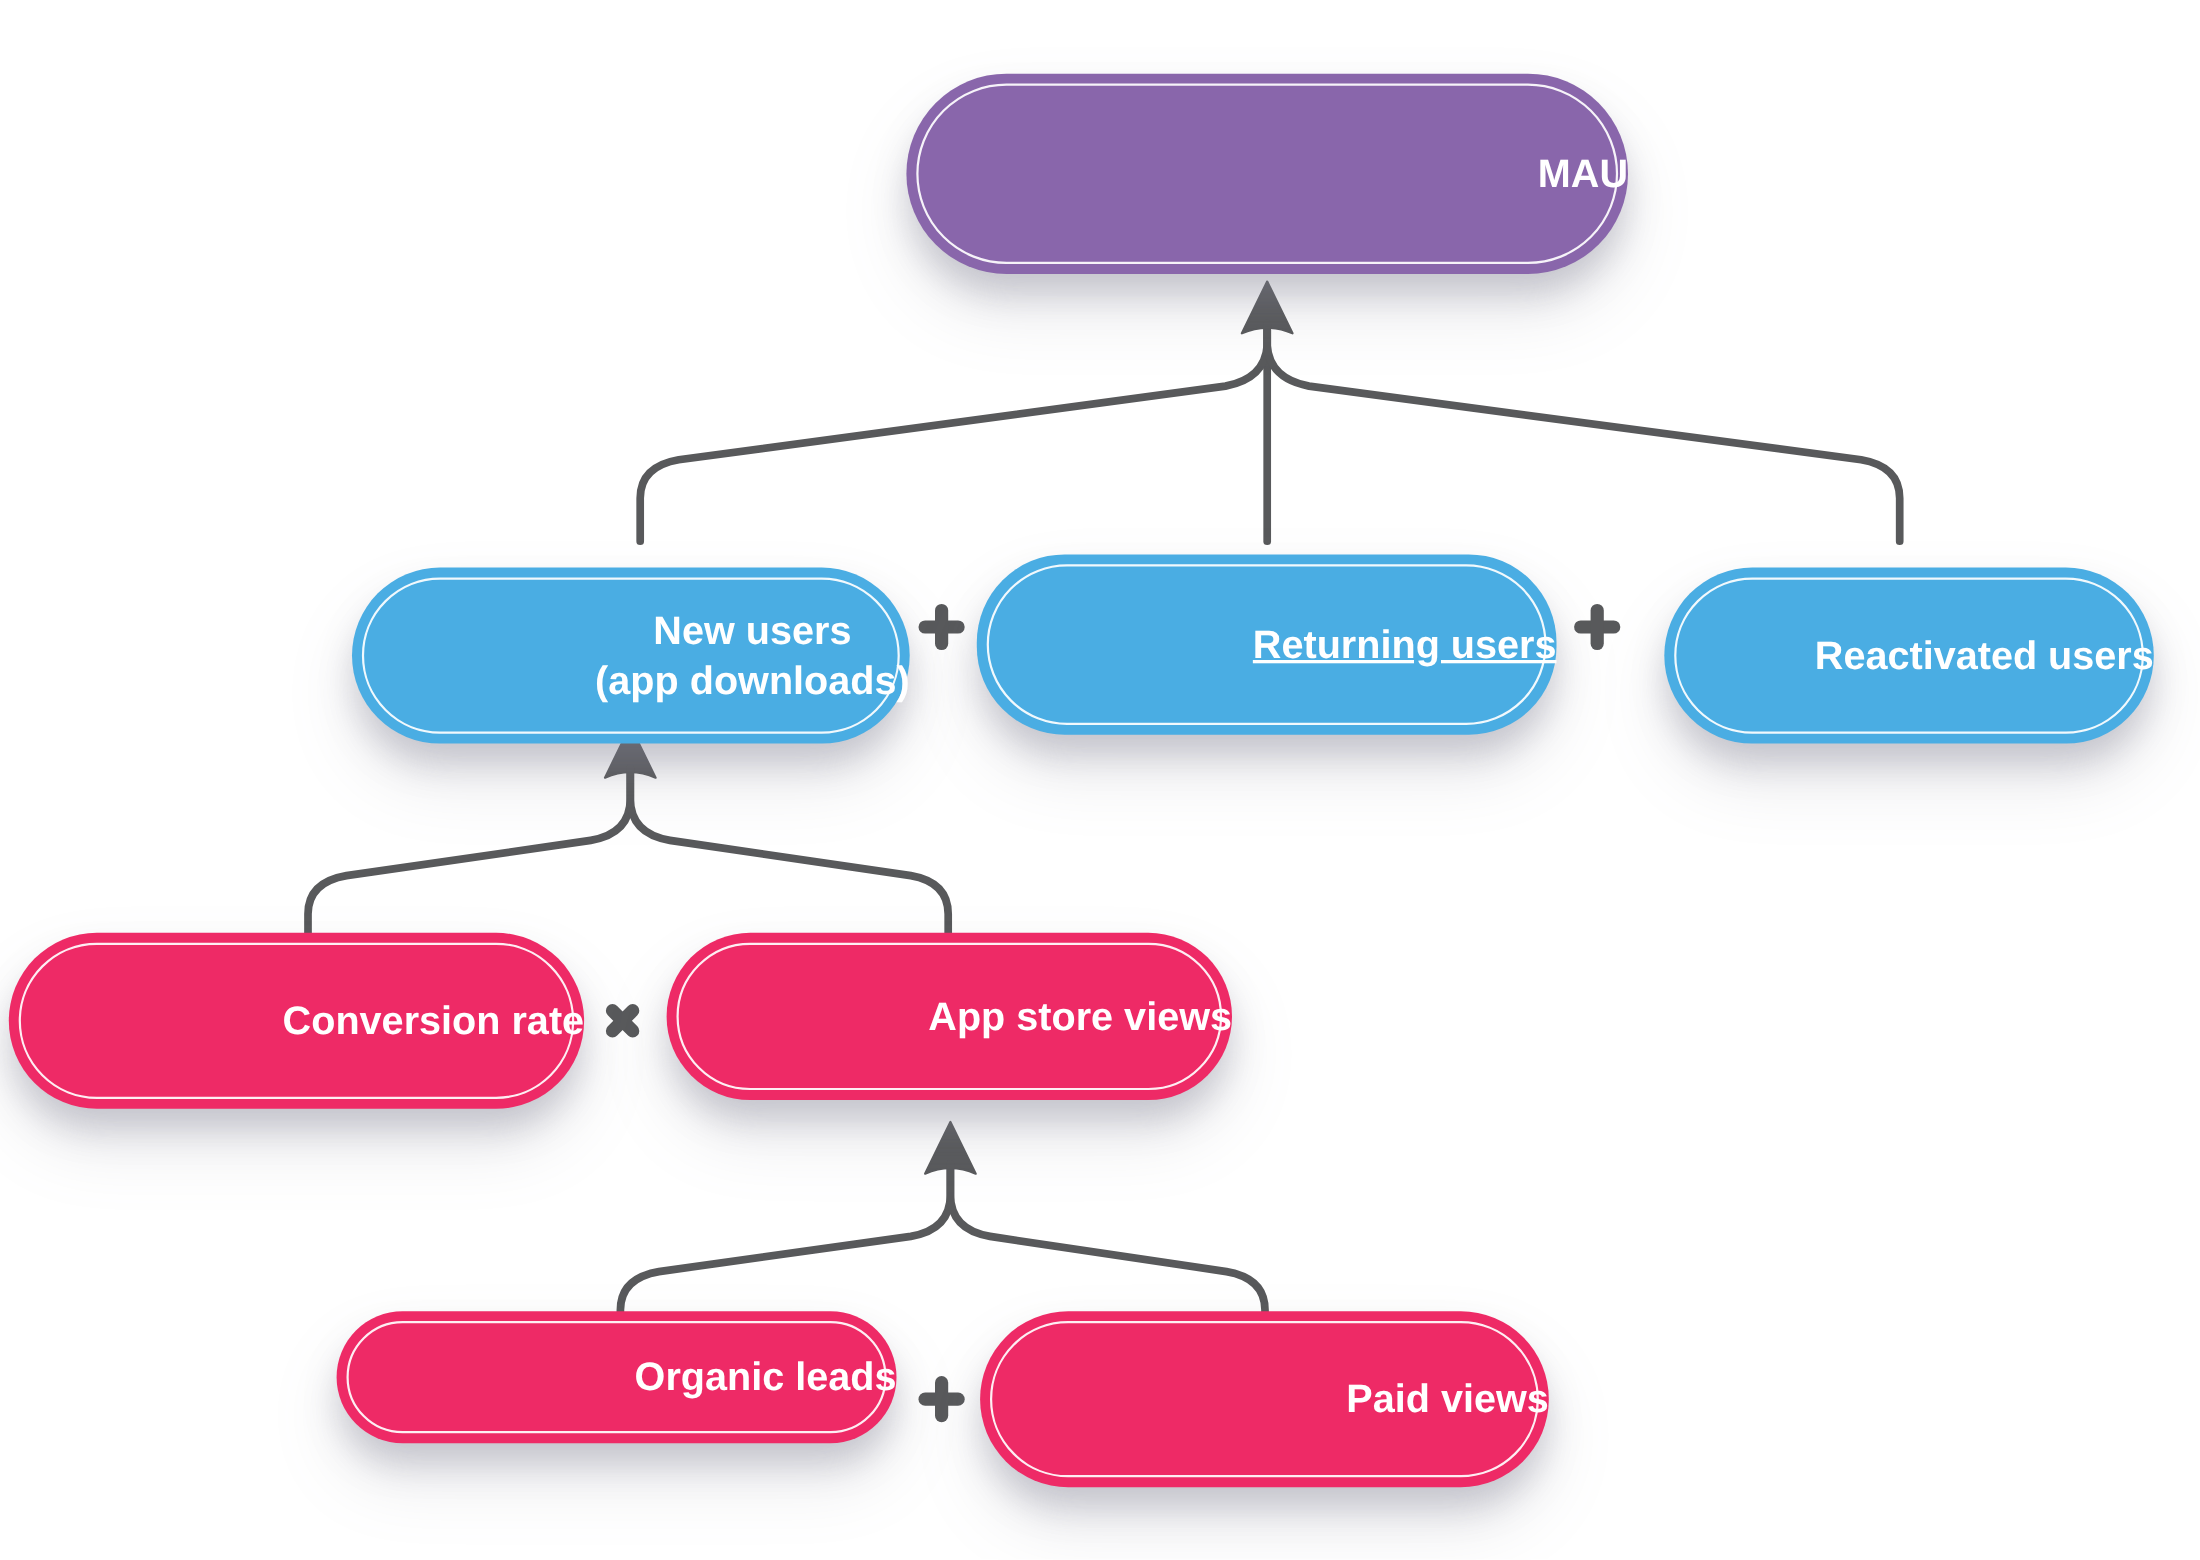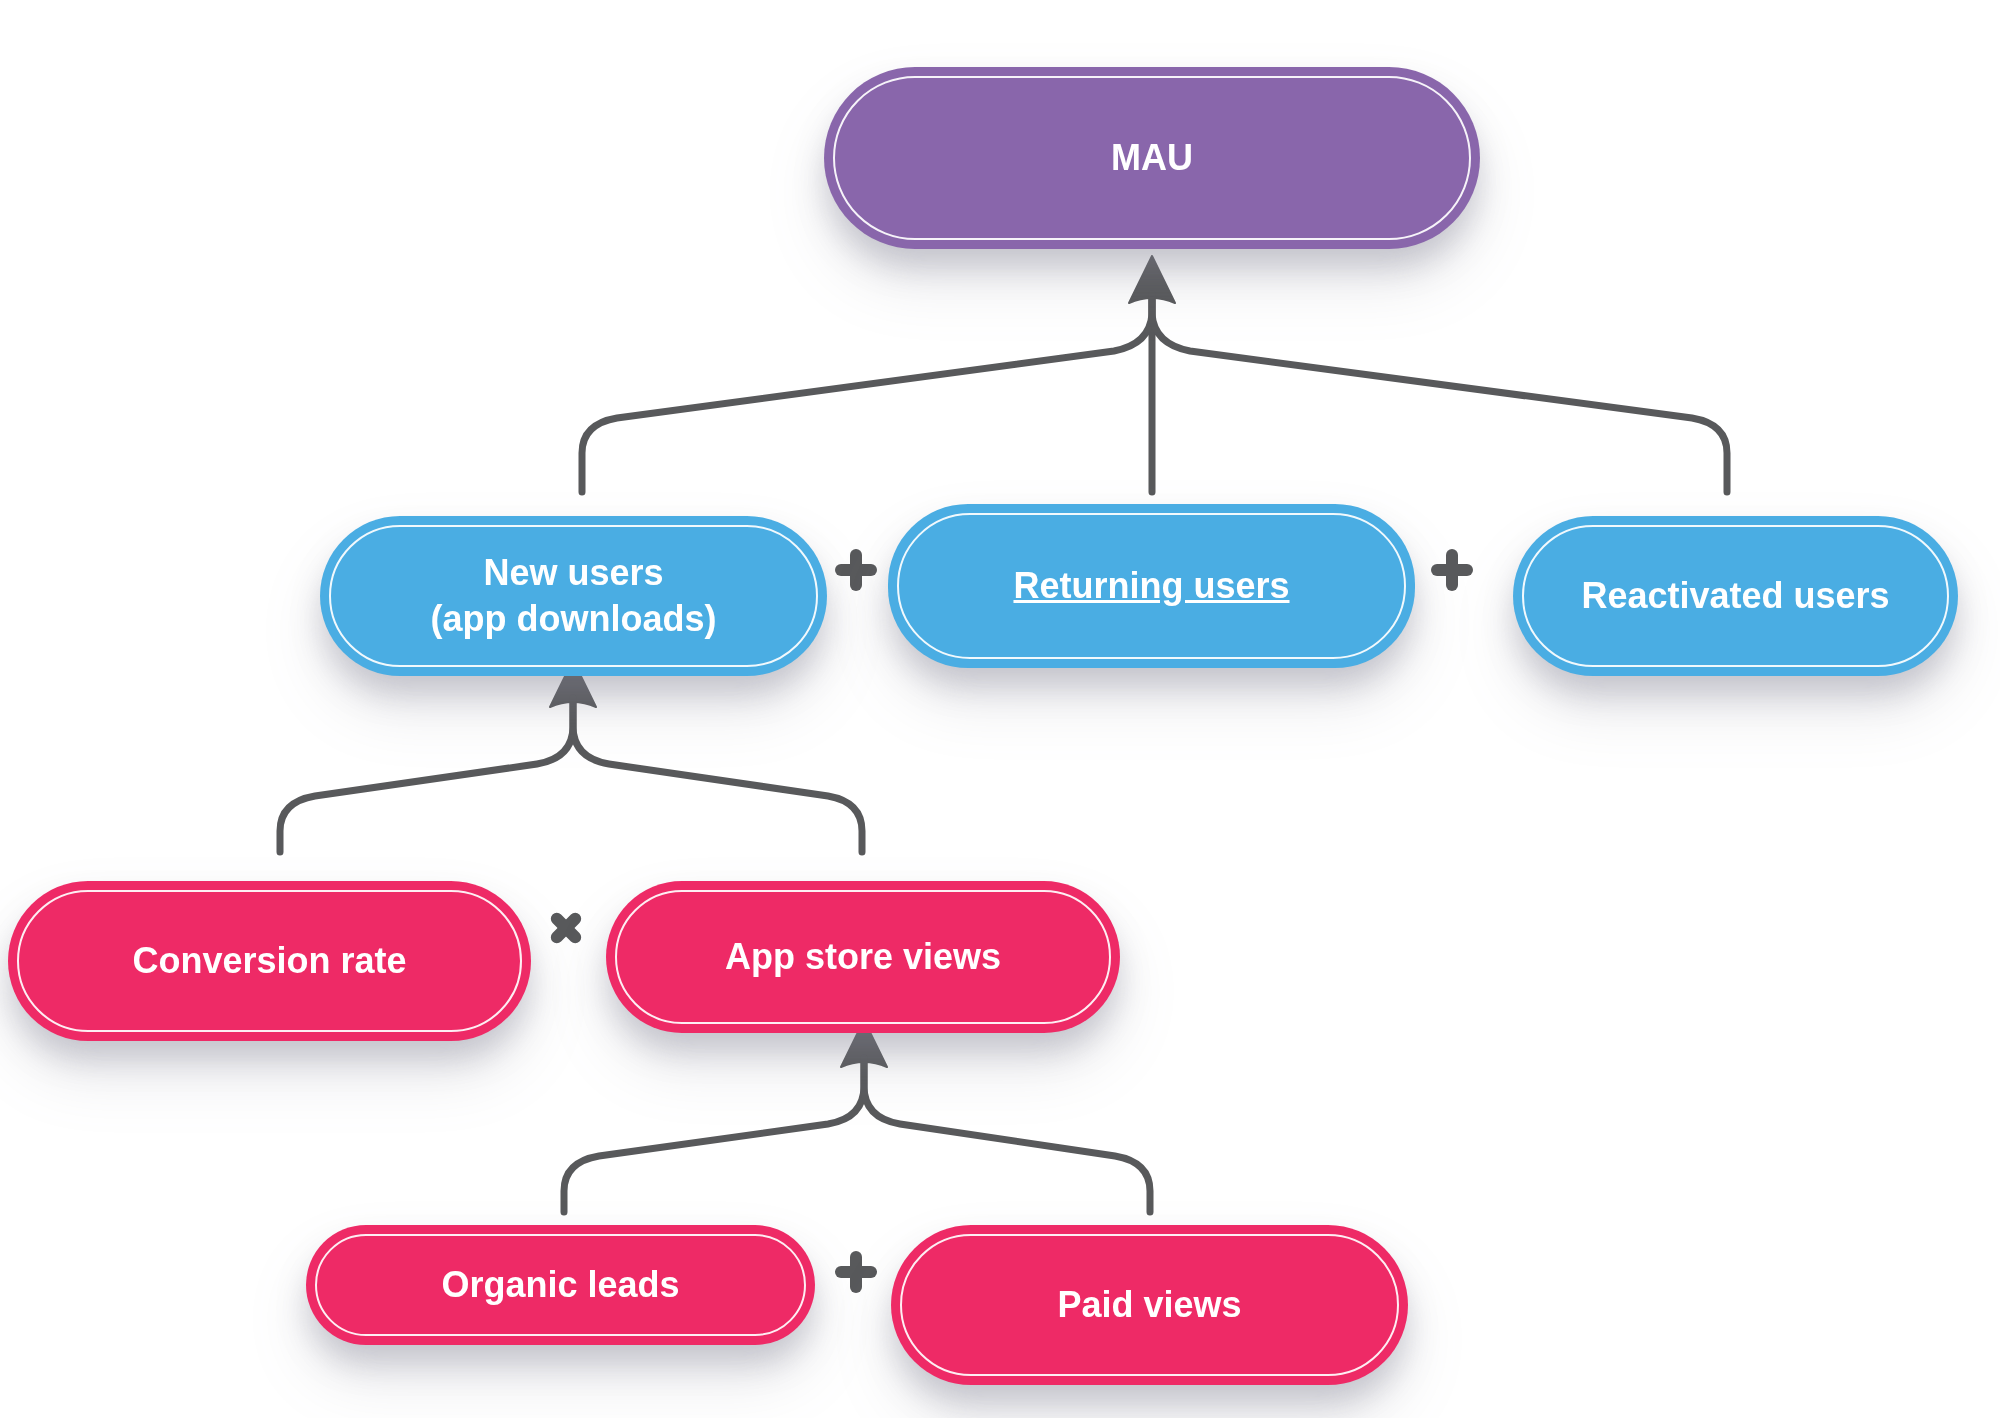--- a/index.html
+++ b/index.html
@@ -28,39 +28,39 @@
     fill: var(--line, #58595b);
     stroke: var(--line, #58595b);
     stroke-width: 2;
     stroke-linejoin: round;
   }
   .node {
     position: absolute;
     z-index: 2;
     display: flex;
     align-items: center;
-    justify-content: center;
+    justify-content: flex-end;
     text-align: center;
     color: #ffffff;
     font-weight: bold;
     font-size: 36px;
     line-height: 1.28;
     box-shadow: 0 20px 30px -2px rgba(130,130,145,0.35), 0 34px 60px rgba(130,130,145,0.18);
   }
   .node::after {
     content: "";
     position: absolute;
     inset: 9px;
     border: 2px solid rgba(255,255,255,0.92);
     border-radius: inherit;
     pointer-events: none;
   }
   .node.purple { background: var(--purple, #8966ab); }
   .node.blue   { background: var(--blue,   #4aade3); }
-  .node.pink   { background: var(--pink,   #ee2a66); margin-top: 33px; }
+  .node.pink   { background: var(--pink,   #ee2a66); }
   .op {
     position: absolute;
     z-index: 2;
     width: 42px; height: 42px;
     transform: translate(-50%, -50%);
   }
   .op .bar {
     position: absolute;
     left: 50%; top: 50%;
     width: 42px; height: 12px;

